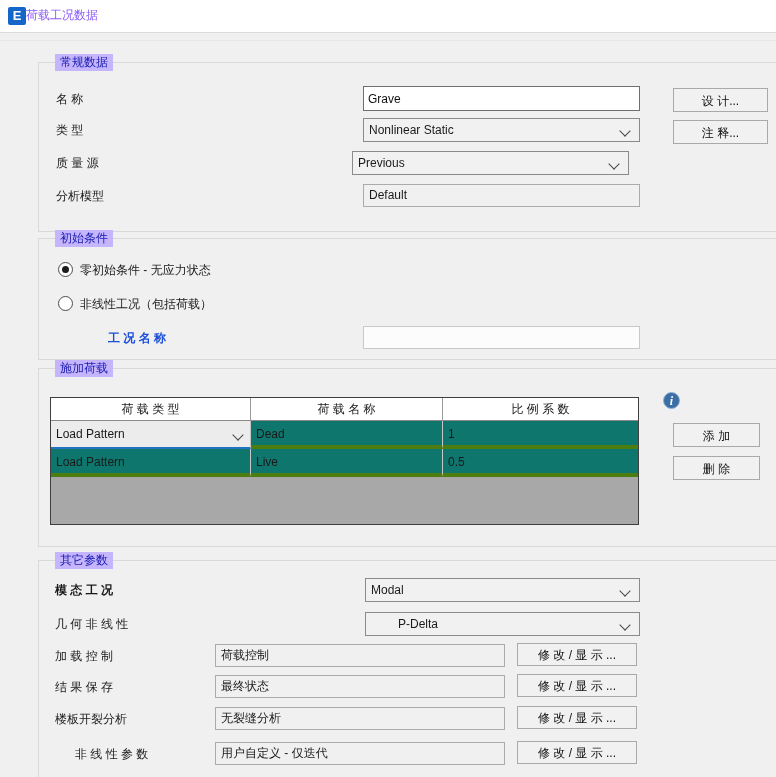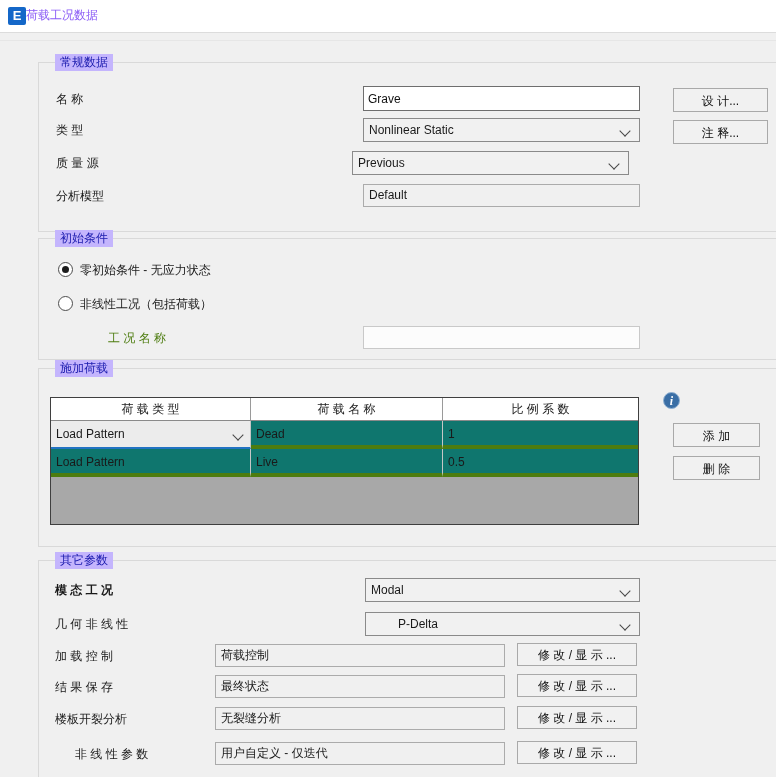--- a/index.html
+++ b/index.html
@@ -14,21 +14,21 @@
   
   .titlebar{left:0;top:0;width:776px;height:32px;background:#ffffff;border-bottom:1px solid #dcdcdc;}
   .subline{left:0;top:40px;width:776px;height:0;border-top:1px solid #e6e6e6;}
   .app-icon{left:8px;top:7px;width:18px;height:18px;background:#1467c8;border-radius:2px;
     color:#fff;font-weight:bold;font-size:13px;line-height:18px;text-align:center;}
   .win-title{left:26px;top:0;height:32px;line-height:31px;color:#8b5cf6;}
   
   .group{border:1px solid #d9d9d9;background:transparent;}
   .group-label{position:absolute;left:16px;top:-9px;background:#c4b5fd;padding:0 5px;color:#1b1bae;white-space:nowrap;}
   .flabel{height:24px;line-height:24px;white-space:pre;}
-  .flabel.dim{color:#4d7c0f;}
+  .flabel.dim{color:#1d4ed8;font-weight:bold;}
   
   .tinput{box-sizing:border-box;background:#fff;border:1px solid #6e6e6e;padding:0 4px;
     font-family:inherit;font-size:12px;color:#111;}
   .tinput.disabled{background:#fcfcfc;border:1px solid #c9c9c9;}
   .combo{box-sizing:border-box;background:#f1f1f1;border:1px solid #8a8a8a;line-height:22px;padding-left:5px;cursor:default;}
   .combo .chev{position:absolute;right:10px;top:8px;}
   .chev{width:7px;height:7px;border-right:1.5px solid #474747;border-bottom:1.5px solid #474747;transform:rotate(45deg);}
   .rofield{box-sizing:border-box;background:#f0f0f0;border:1px solid #ababab;line-height:21px;padding-left:5px;white-space:nowrap;overflow:hidden;}
   .btn{box-sizing:border-box;background:#f1f1f1;border:1px solid #a9a9a9;text-align:center;cursor:default;
     font-family:inherit;font-size:12px;color:#111;white-space:pre;}

